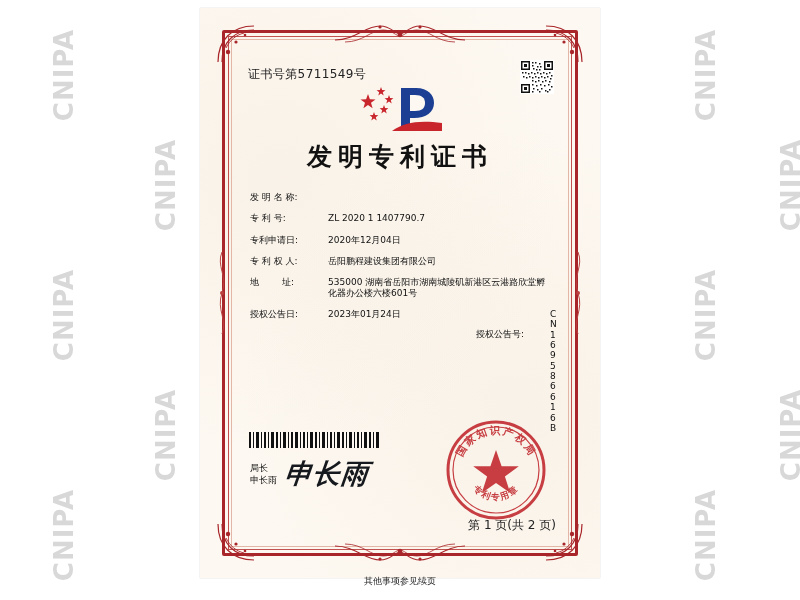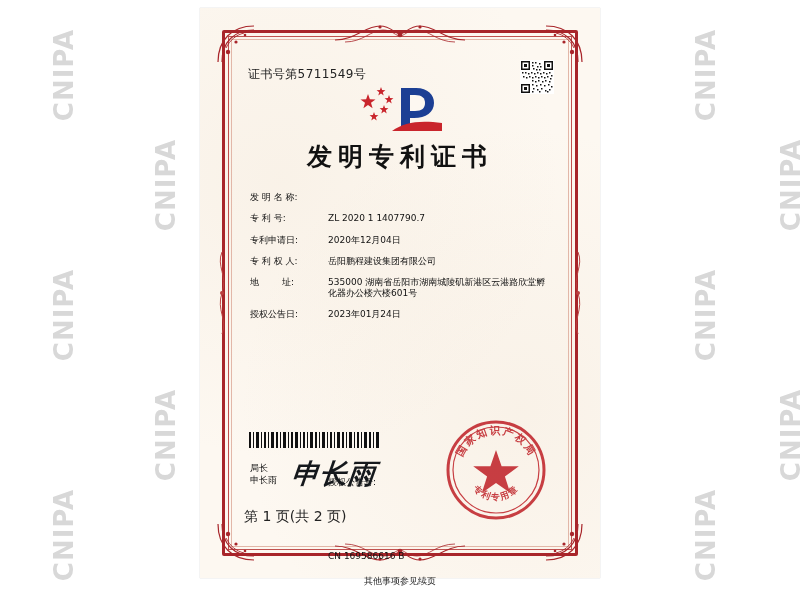--- a/index.html
+++ b/index.html
@@ -179,21 +179,20 @@
     flex: 0 0 78px;
     white-space: pre;
     letter-spacing: 0px;
   }
   .field-value {
     flex: 1 1 auto;
     word-break: break-all;
   }
   .field-row.two-col .field-value {
     display: flex;
-    flex-direction: column;
   }
   .col-a { flex: 0 0 148px; }
   .col-b-label { flex: 0 0 74px; white-space: pre; margin-top: 20px; }
   .col-b-value { flex: 1 1 auto; }
 
   .paragraphs {
     position: absolute;
     left: 6px;
     right: 6px;
     top: 264px;
@@ -220,21 +219,21 @@
     position: absolute;
     left: 6px;
     bottom: 42px;
     display: flex;
     align-items: center;
   }
   .sig-label {
     font-size: 9px;
     line-height: 1.35;
     color: #111;
-    margin-right: 15px;
+    margin-right: 8px;
   }
   .sig-script {
     font-family: "DejaVu Serif", "Liberation Serif", serif;
     font-size: 27px;
     font-style: italic;
     font-weight: bold;
     color: #15181c;
     letter-spacing: 1px;
     transform: skewX(-6deg);
   }
@@ -247,23 +246,23 @@
     width: 104px;
     height: 104px;
     opacity: 0.88;
   }
   .seal svg { display:block; width: 104px; height: 104px; }
 
   .page-no {
     position: absolute;
     left: 0;
     right: 0;
-    bottom: 8px;
-    text-align: left;
-    font-size: 14px;
+    bottom: 0;
+    text-align: right;
+    font-size: 12px;
     color: #222;
   }
   .footer-note {
     position: absolute;
     left: 0;
     right: 0;
     bottom: 14px;
     text-align: center;
     font-size: 9px;
     color: #222;

